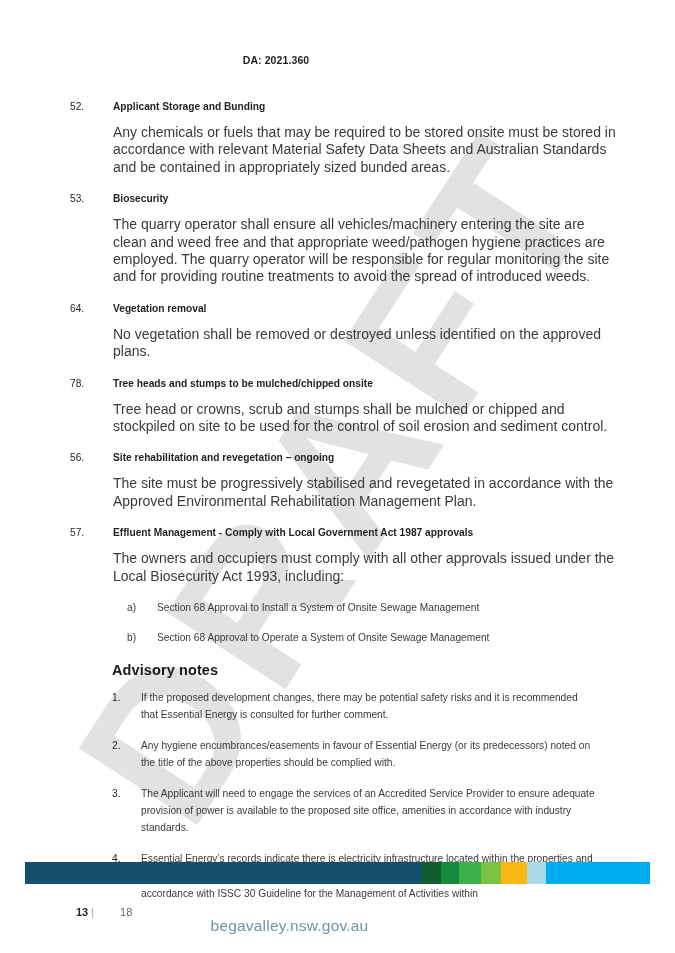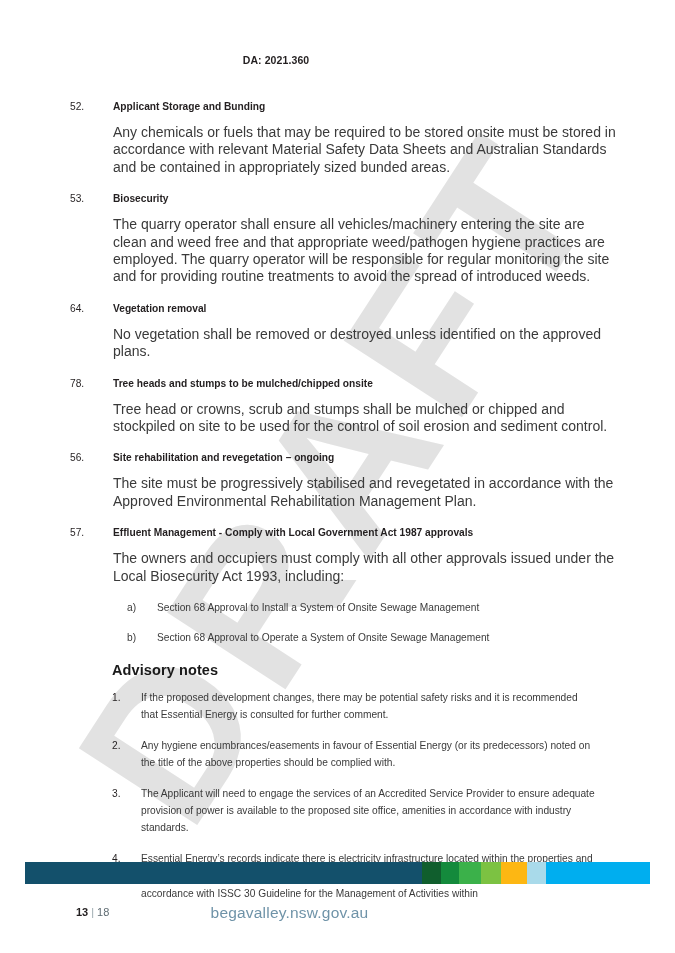--- a/index.html
+++ b/index.html
@@ -184,25 +184,25 @@
     top: 6px;
     font-size: 11px;
     color: #231f20;
   }
   .page-num .cur { font-weight: bold; }
   .page-num .sep {
     color: #9aa7ad;
     margin: 0 3px;
     font-weight: normal;
   }
-  .page-num .tot { color: #5e6b72; }
+  .page-num .tot { color: #5e6b72; margin-left: 23px; }
   .site-url {
     position: absolute;
     left: 0;
-    top: 4px;
+    top: 17px;
     width: 539px;
     text-align: center;
     padding-left: 40px;
     box-sizing: border-box;
     font-size: 15.5px;
     color: #6f93a8;
     letter-spacing: .2px;
   }
 </style>
 </head>

